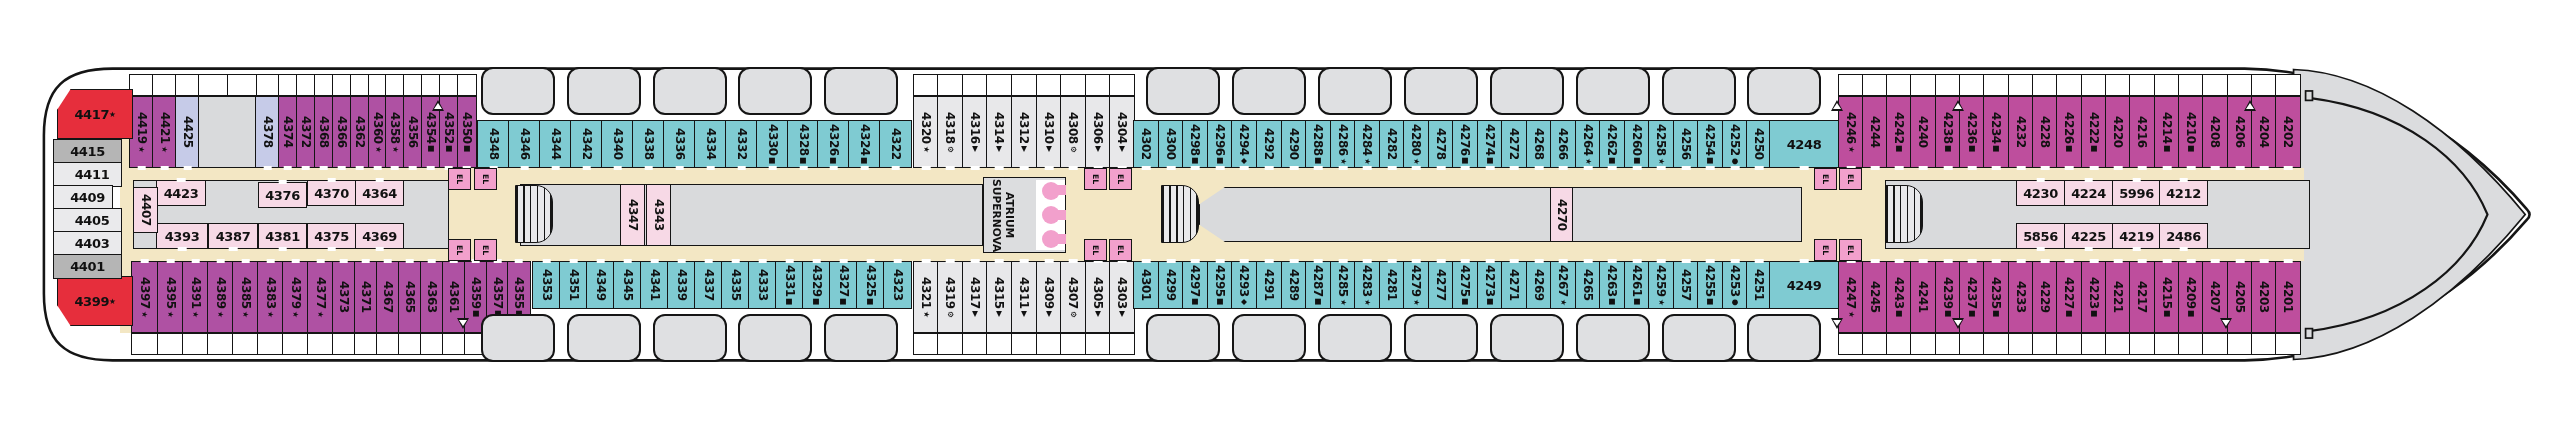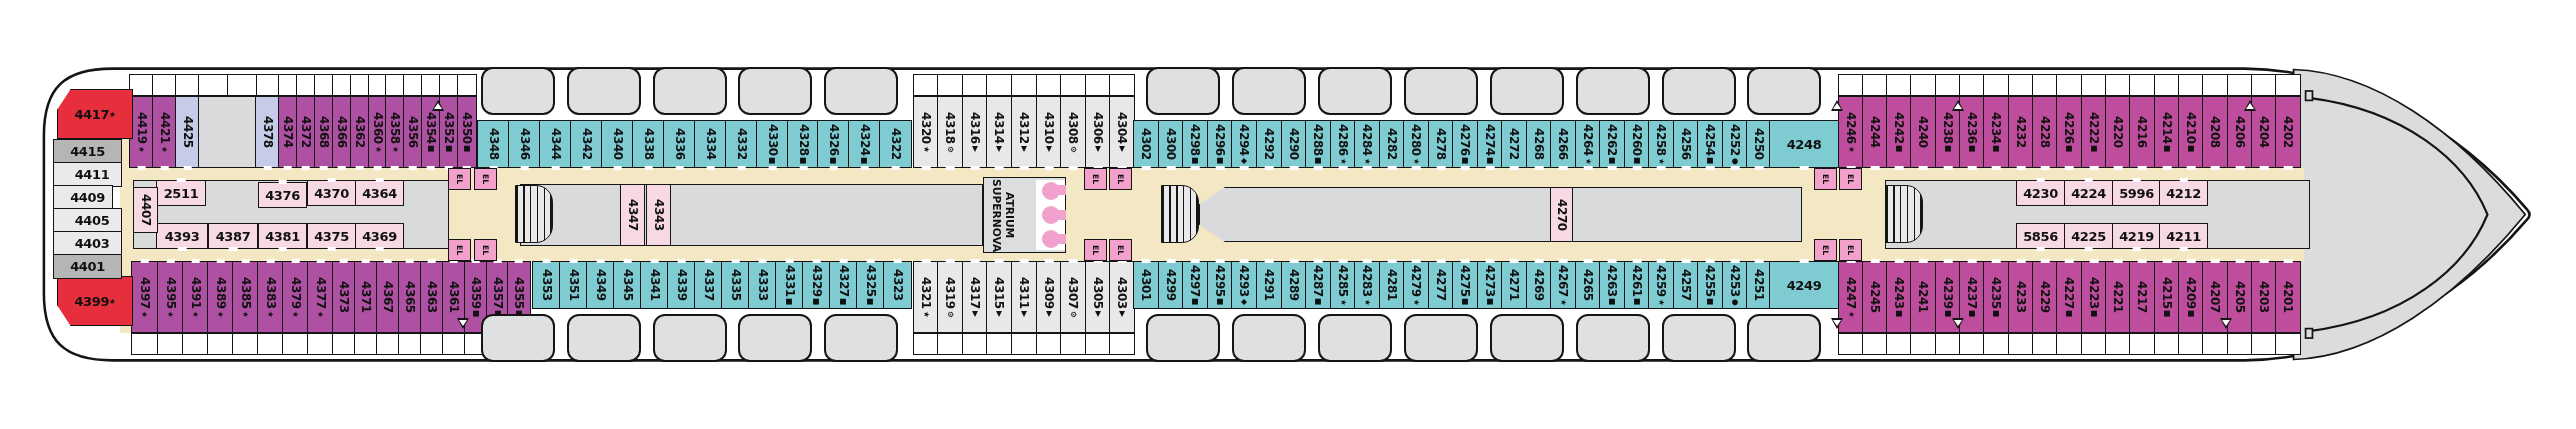--- a/index.html
+++ b/index.html
@@ -731,21 +731,21 @@
       <div class="boat" style="left: 1576px; top: 314px; width: 74px; height: 48px; position: absolute;"></div>
       <div class="boat" style="left: 1662px; top: 67px; width: 74px; height: 48px; position: absolute;"></div>
       <div class="boat" style="left: 1662px; top: 314px; width: 74px; height: 48px; position: absolute;"></div>
       <div class="boat" style="left: 1747px; top: 67px; width: 74px; height: 48px; position: absolute;"></div>
       <div class="boat" style="left: 1747px; top: 314px; width: 74px; height: 48px; position: absolute;"></div>
       <div class="blk" style="left: 133px; top: 180px; width: 316px; height: 69px; position: absolute;"></div>
       <div class="blk" style="left: 520px; top: 184px; width: 463px; height: 62px; position: absolute;"></div>
       <div class="blk" style="left: 1199px; top: 187px; width: 603px; height: 55px; position: absolute; clip-path: polygon(0px 32%, 26px 0px, 100% 0px, 100% 100%, 26px 100%, 0px 68%);"></div>
       <div class="blk" style="left: 1885px; top: 180px; width: 425px; height: 69px; position: absolute;"></div>
       <div class="cab c-pink hz tabT" style="left: 156px; top: 180px; width: 50px; height: 26px; position: absolute;">
-        <span class="lbl">2511</span>
+        <span class="lbl">4423</span>
       </div>
       <div class="cab c-pink hz tabT" style="left: 258px; top: 182px; width: 49px; height: 26px; position: absolute;">
         <span class="lbl">4376</span>
       </div>
       <div class="cab c-pink hz tabT" style="left: 307px; top: 180px; width: 49px; height: 26px; position: absolute;">
         <span class="lbl">4370</span>
       </div>
       <div class="cab c-pink hz tabT" style="left: 355px; top: 180px; width: 49px; height: 26px; position: absolute;">
         <span class="lbl">4364</span>
       </div>
@@ -791,21 +791,21 @@
       <div class="cab c-pink hz tabB" style="left: 2016px; top: 223px; width: 49px; height: 26px; position: absolute;">
         <span class="lbl">5856</span>
       </div>
       <div class="cab c-pink hz tabB" style="left: 2064px; top: 223px; width: 49px; height: 26px; position: absolute;">
         <span class="lbl">4225</span>
       </div>
       <div class="cab c-pink hz tabB" style="left: 2112px; top: 223px; width: 49px; height: 26px; position: absolute;">
         <span class="lbl">4219</span>
       </div>
       <div class="cab c-pink hz tabB" style="left: 2159px; top: 223px; width: 49px; height: 26px; position: absolute;">
-        <span class="lbl">4211</span>
+        <span class="lbl">2486</span>
       </div>
       <div class="stairs" style="left: 515px; top: 185px; width: 38px; height: 58px; position: absolute;"></div>
       <div class="stairs" style="left: 1161px; top: 185px; width: 38px; height: 58px; position: absolute;"></div>
       <div class="stairs" style="left: 1885px; top: 185px; width: 38px; height: 58px; position: absolute;"></div>
       <div class="el" style="left: 448px; top: 168px; position: absolute;">
         <span>EL</span>
       </div>
       <div class="el" style="left: 474px; top: 168px; position: absolute;">
         <span>EL</span>
       </div>

